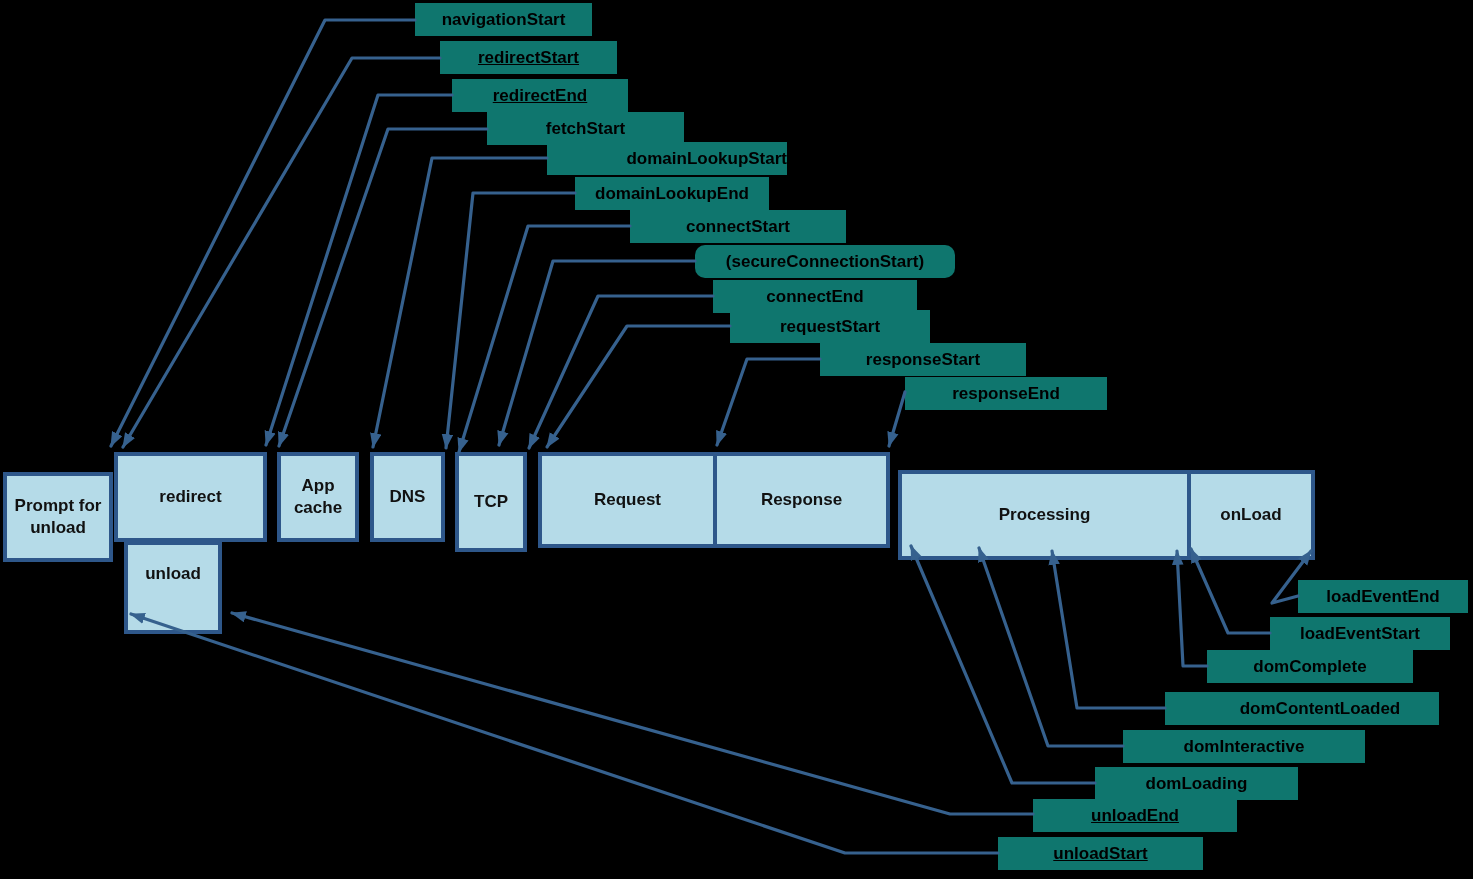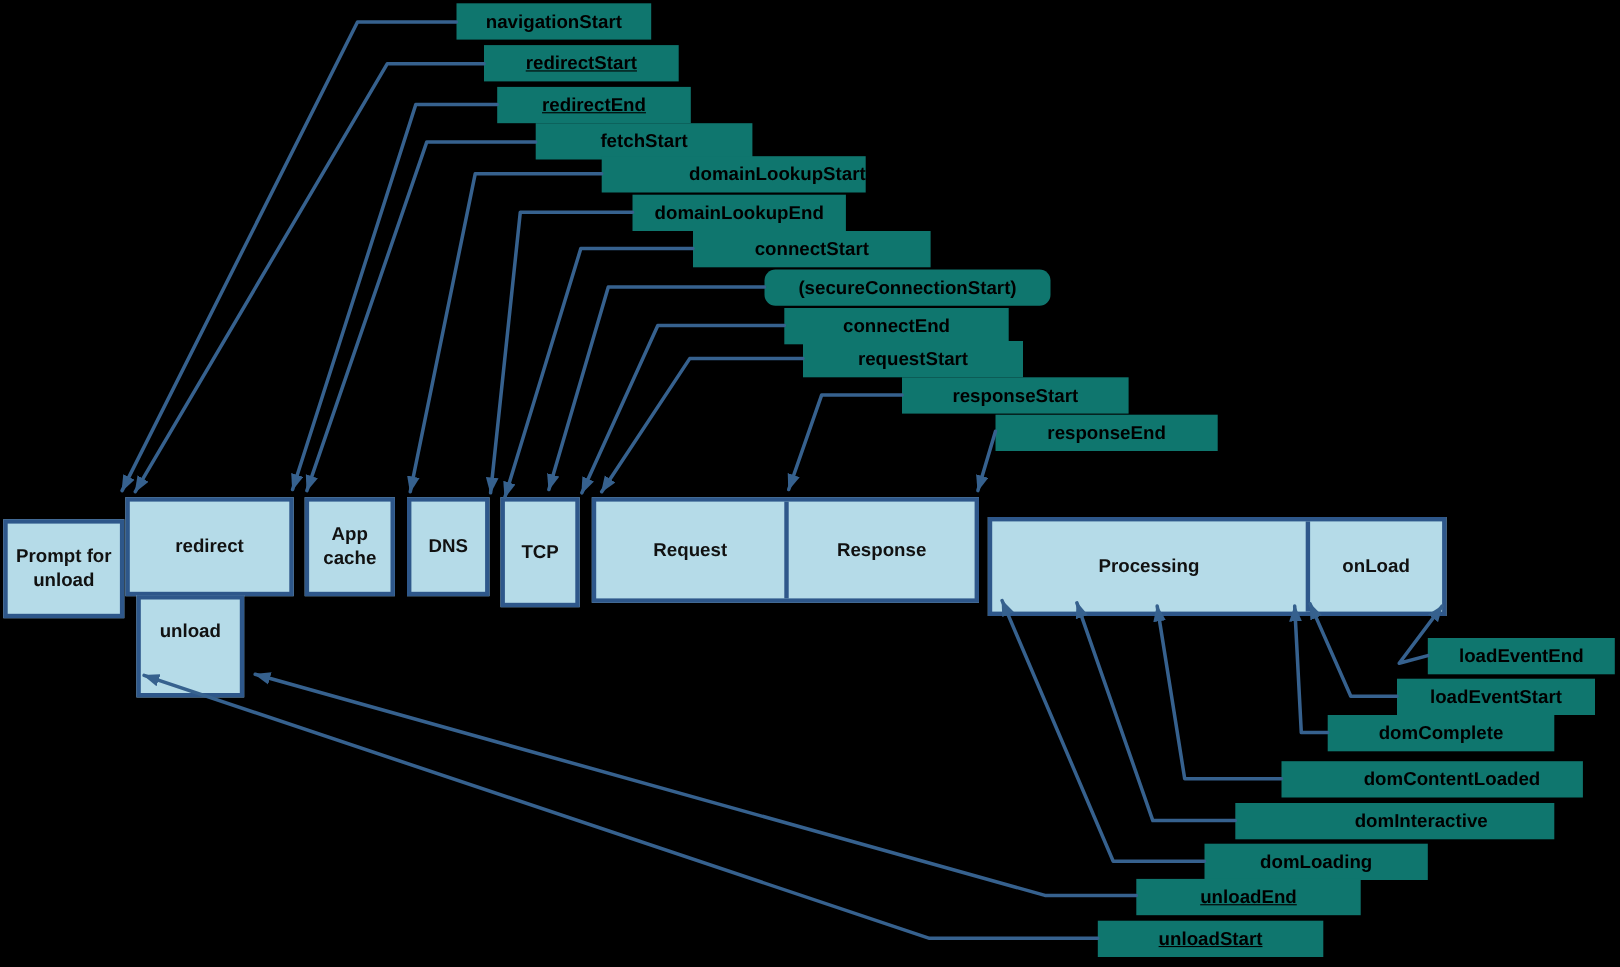--- a/index.html
+++ b/index.html
@@ -130,21 +130,21 @@
   </div>
   <div class="evt" style="left:1270px;top:617px;width:180px;">
     <span>loadEventStart</span>
   </div>
   <div class="evt" style="left:1207px;top:650px;width:206px;">
     <span>domComplete</span>
   </div>
   <div class="evt" style="left:1165px;top:692px;width:238px;padding-left:36px;">
     <span>domContentLoaded</span>
   </div>
-  <div class="evt" style="left:1123px;top:730px;width:242px;padding-left:48px;">
+  <div class="evt" style="left:1123px;top:730px;width:242px;">
     <span>domInteractive</span>
   </div>
   <div class="evt" style="left:1095px;top:767px;width:203px;">
     <span>domLoading</span>
   </div>
   <div class="evt" style="left:1033px;top:799px;width:204px;">
     <span class="u">unloadEnd</span>
   </div>
   <div class="evt" style="left:998px;top:837px;width:205px;">
     <span class="u">unloadStart</span>

